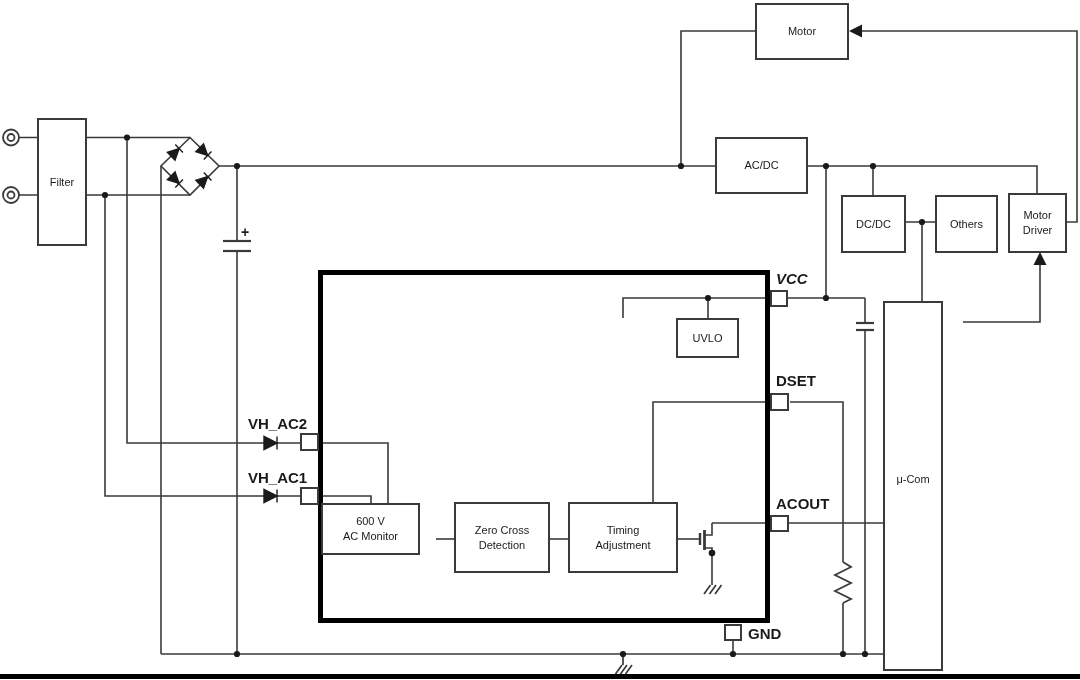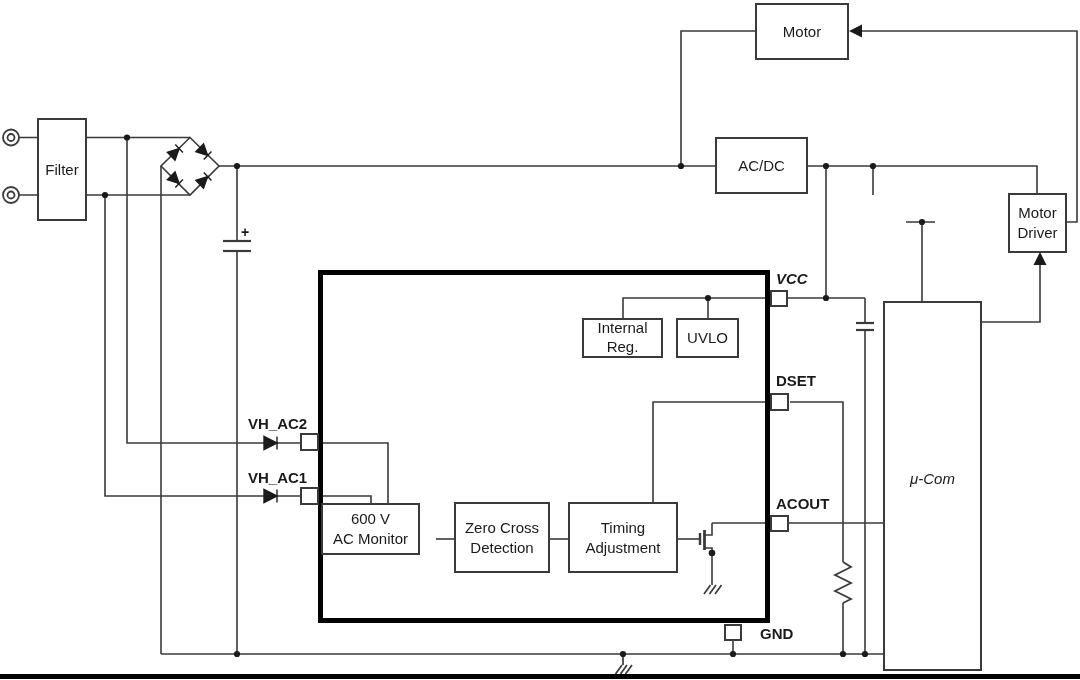--- a/index.html
+++ b/index.html
@@ -1,21 +1,21 @@
 <!DOCTYPE html>
 <html><head>
 <meta charset="utf-8">
 <style>
   html,body{margin:0;padding:0;background:#fff;}
   #canvas{position:relative;width:1080px;height:680px;background:#ffffff;overflow:hidden;
           font-family:"Liberation Sans", sans-serif;color:#1a1a1a;}
   #wiring{position:absolute;left:0;top:0;z-index:0;}
   .blk{position:absolute;box-sizing:border-box;border:2px solid #3a3a3a;background:#ffffff;
        display:flex;align-items:center;justify-content:center;text-align:center;
-       font-size:15px;line-height:1.32;white-space:pre-line;z-index:2;}
+       font-size:11px;line-height:1.32;white-space:pre-line;z-index:2;}
   .pin{position:absolute;box-sizing:border-box;border:2px solid #3a3a3a;background:#ffffff;z-index:3;}
   .pinlbl{position:absolute;font-size:15px;font-weight:bold;white-space:nowrap;z-index:4;line-height:1;}
   .icframe{position:absolute;box-sizing:border-box;border:5px solid #000;background:transparent;z-index:1;}
   .botbar{position:absolute;left:0;top:674px;width:1080px;height:5px;background:#000;z-index:5;}
 </style>
 </head>
 <body>
 
 <div id="canvas">
 
@@ -152,35 +152,35 @@
       <circle cx="237" cy="654" r="3.1"></circle>
       <circle cx="623" cy="654" r="3.1"></circle>
       <circle cx="733" cy="654" r="3.1"></circle>
       <circle cx="843" cy="654" r="3.1"></circle>
       <circle cx="865" cy="654" r="3.1"></circle>
     </g>
   </svg>
 
   <div class="icframe" style="left:318px;top:270px;width:452px;height:353px;"></div>
 
-  <div class="blk" style="left:37px;top:118px;width:50px;height:103px;"><span>Filter</span></div>
+  <div class="blk" style="left:37px;top:118px;width:50px;height:128px;"><span>Filter</span></div>
 
   <div class="blk" style="left:755px;top:3px;width:94px;height:57px;"><span>Motor</span></div>
 
   <div class="blk" style="left:715px;top:137px;width:93px;height:57px;"><span>AC/DC</span></div>
 
-
+  <div class="blk" style="left:841px;top:195px;width:65px;height:58px;"><span>DC/DC</span></div>
+
+  <div class="blk" style="left:935px;top:195px;width:63px;height:58px;"><span>Others</span></div>
 
   <div class="blk" style="left:1008px;top:193px;width:59px;height:60px;"><span>Motor
 Driver</span></div>
 
-  <div class="blk" style="left:883px;top:301px;width:99px;height:370px;padding-bottom:14px;font-style:italic;"><span>μ-Com</span></div>
-
-  <div class="blk" style="left:582px;top:318px;width:81px;height:40px;line-height:1.25;"><span>Internal
-Reg.</span></div>
+  <div class="blk" style="left:883px;top:301px;width:60px;height:370px;padding-bottom:14px;"><span>μ-Com</span></div>
+
 
   <div class="blk" style="left:676px;top:318px;width:63px;height:40px;"><span>UVLO</span></div>
 
   <div class="blk" style="left:321px;top:503px;width:99px;height:52px;"><span>600 V
 AC Monitor</span></div>
 
   <div class="blk" style="left:454px;top:502px;width:96px;height:71px;"><span>Zero Cross
 Detection</span></div>
 
   <div class="blk" style="left:568px;top:502px;width:110px;height:71px;"><span>Timing
@@ -189,19 +189,19 @@
   <div class="pin" style="left:770px;top:290px;width:18px;height:17px;"></div>
   <div class="pin" style="left:770px;top:393px;width:19px;height:18px;"></div>
   <div class="pin" style="left:770px;top:515px;width:19px;height:17px;"></div>
   <div class="pin" style="left:724px;top:624px;width:18px;height:17px;"></div>
   <div class="pin" style="left:300px;top:433px;width:19px;height:18px;"></div>
   <div class="pin" style="left:300px;top:487px;width:19px;height:18px;"></div>
 
   <div class="pinlbl" style="left:776px;top:271px;font-style:italic;">VCC</div>
   <div class="pinlbl" style="left:776px;top:373px;">DSET</div>
   <div class="pinlbl" style="left:776px;top:496px;">ACOUT</div>
-  <div class="pinlbl" style="left:748px;top:626px;margin-left:12px;">GND</div>
+  <div class="pinlbl" style="left:748px;top:626px;">GND</div>
   <div class="pinlbl" style="left:248px;top:416px;">VH_AC2</div>
   <div class="pinlbl" style="left:248px;top:470px;">VH_AC1</div>
 
   <div class="botbar"></div>
 
 </div>
 
 </body></html>

